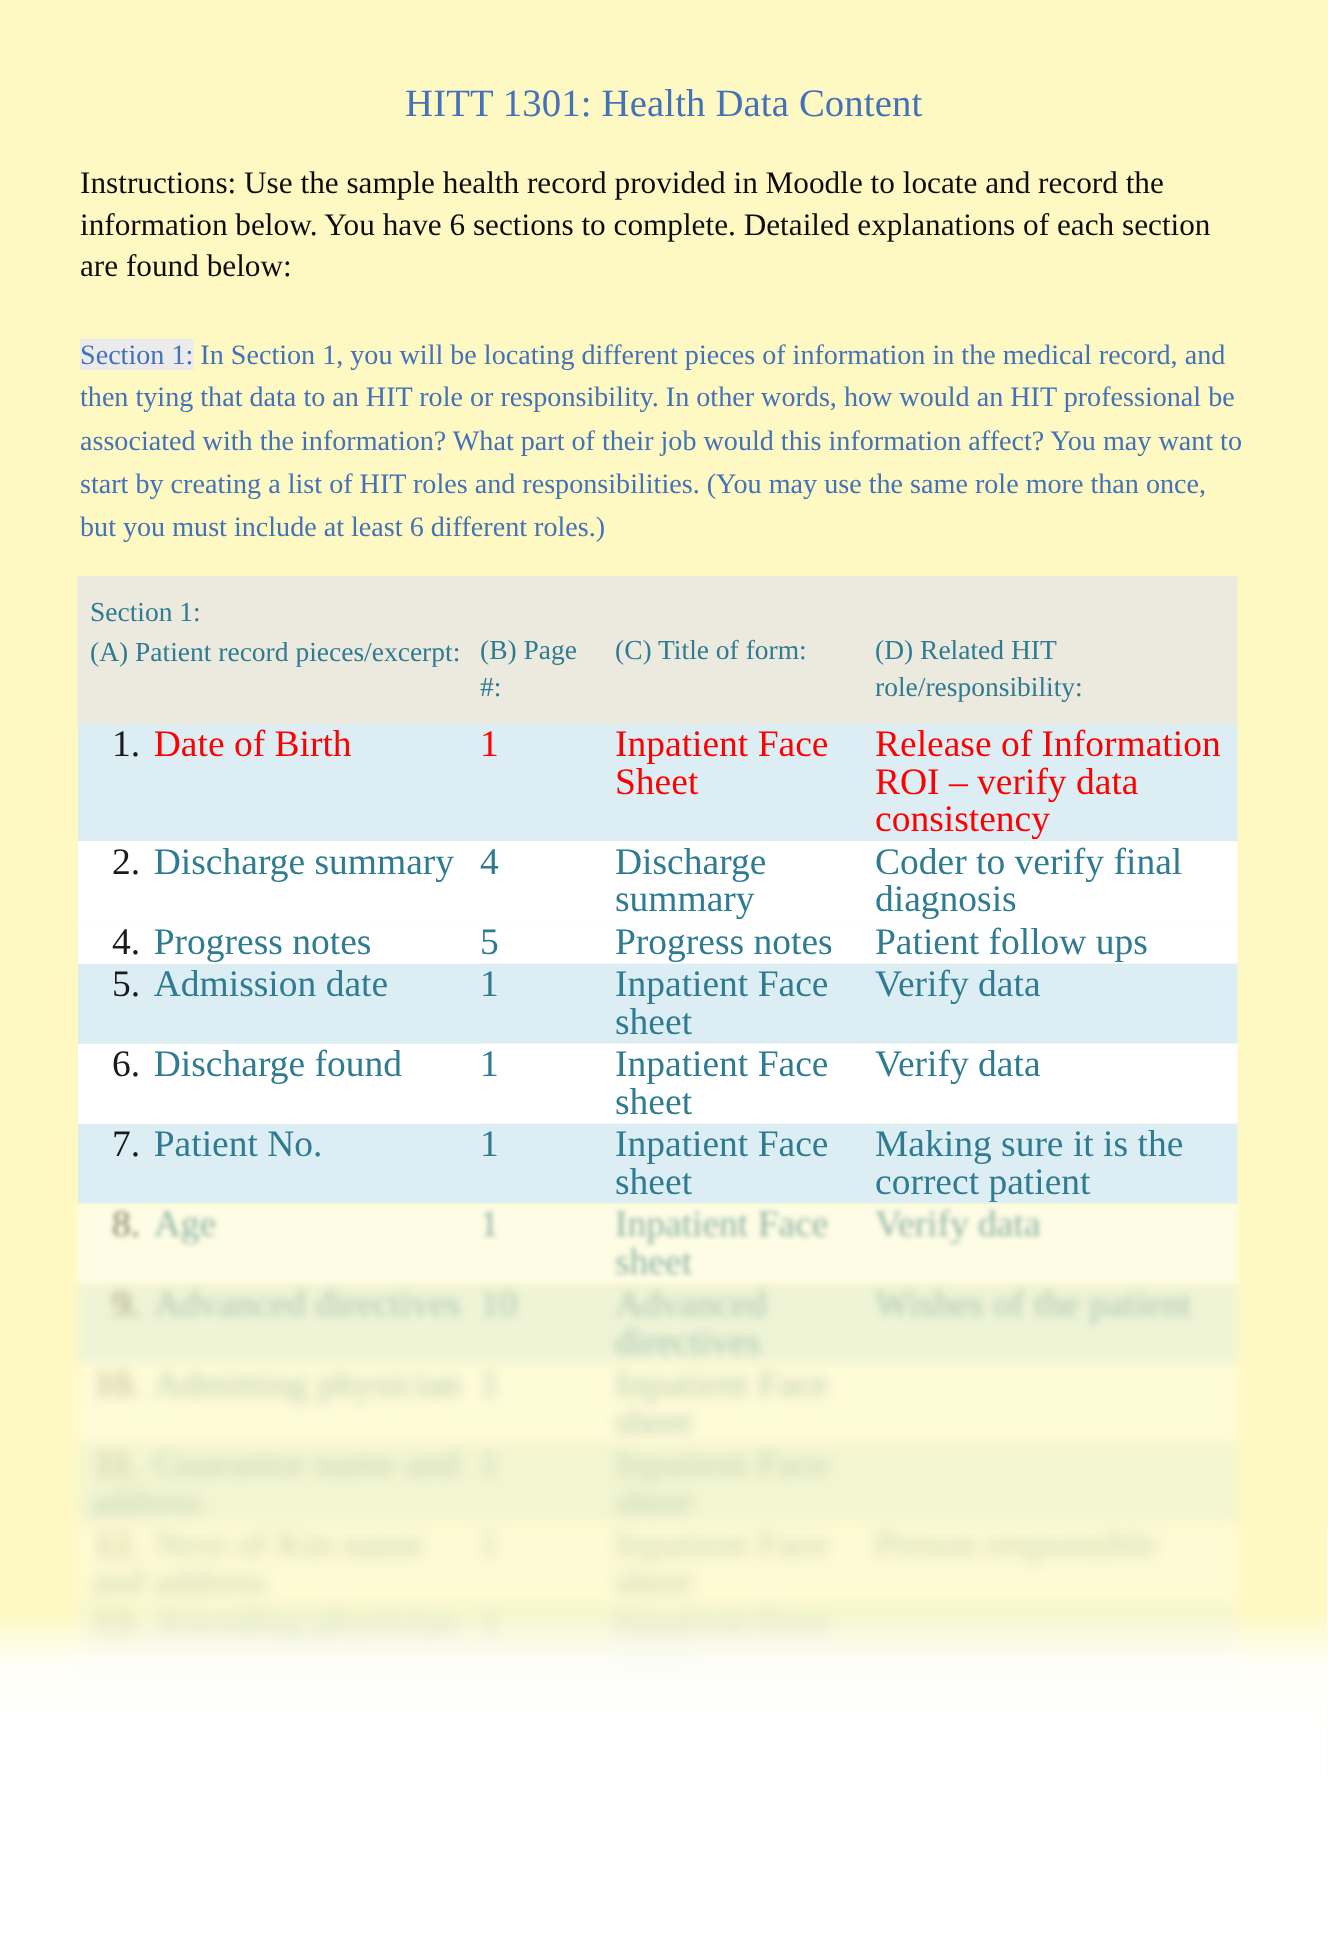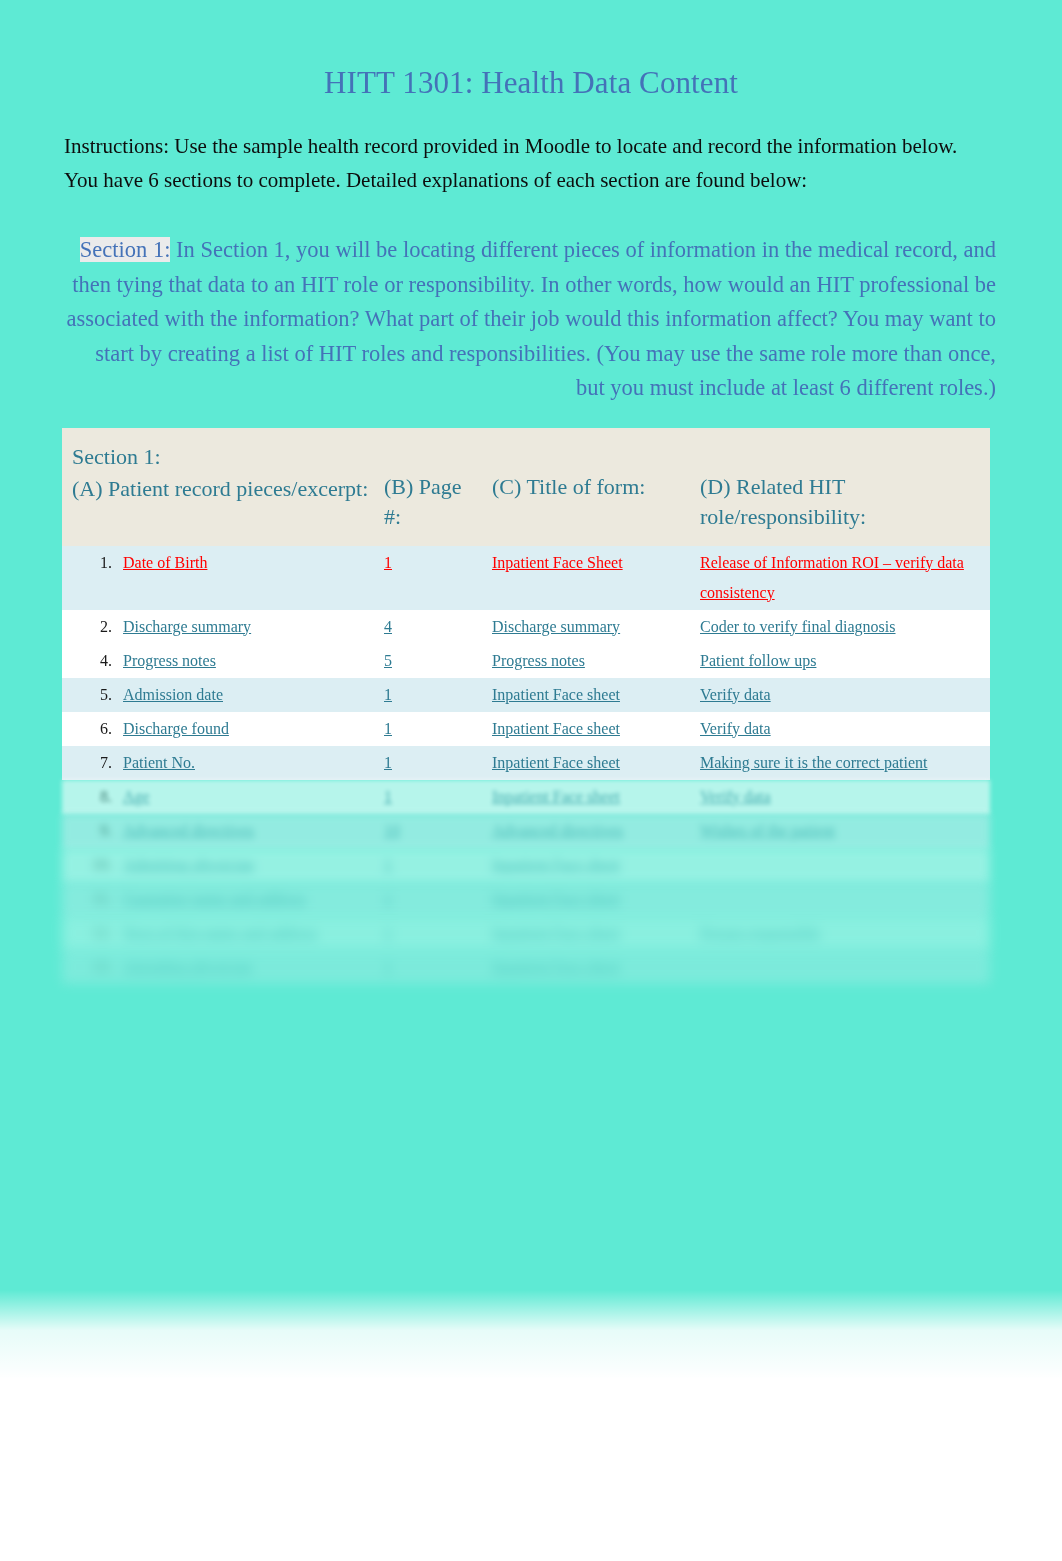--- a/index.html
+++ b/index.html
@@ -14,52 +14,52 @@
     font-family: "Liberation Serif", "DejaVu Serif", serif;
     color: #000000;
     overflow: hidden;
   }
 
   .page {
     position: absolute;
     left: 0; top: 0;
     width: 1062px;
     height: 1561px;
-    background: #5eead4;
+    background: #fef9c3;
   }
 
   
   .title-block {
     padding-top: 58px;
     text-align: center;
   }
   .doc-title {
     font-size: 31px;
     line-height: 50px;
     color: #4472b8;
     font-weight: normal;
     letter-spacing: 0.1px;
   }
 
   
   .instructions {
     margin: 22px 68px 0 64px;
-    font-size: 21px;
+    font-size: 25px;
     line-height: 33.5px;
     color: #0d0d0d;
     text-align: left;
   }
 
   
   .section-intro {
     margin: 36px 66px 14px 64px;
     font-size: 22.5px;
     line-height: 34.5px;
     color: #4472b8;
-    text-align: right;
+    text-align: left;
   }
   .section-intro .hl {
     background: #ebebeb;
   }
 
   
   .table-wrap {
     position: relative;
     margin: 22px 0 0 0;
     padding: 0 72px 0 62px;
@@ -91,26 +91,25 @@
   .hdr-section-label {
     display: block;
     margin-bottom: 2px;
   }
   .hdr-spacer {
     display: block;
     height: 30px;
   }
 
   tbody tr td {
-    font-size: 16px;
+    font-size: 30px;
     line-height: 30px;
     color: #2e7b92;
     vertical-align: top;
     padding: 2px 8px 2px 0;
-    text-decoration: underline;
   }
   tbody tr td.col-a {
     padding-left: 10px;
     position: relative;
   }
   tbody tr.stripe td {
     background: #dceef3;
   }
   tbody tr.plain td {
     background: #ffffff;

